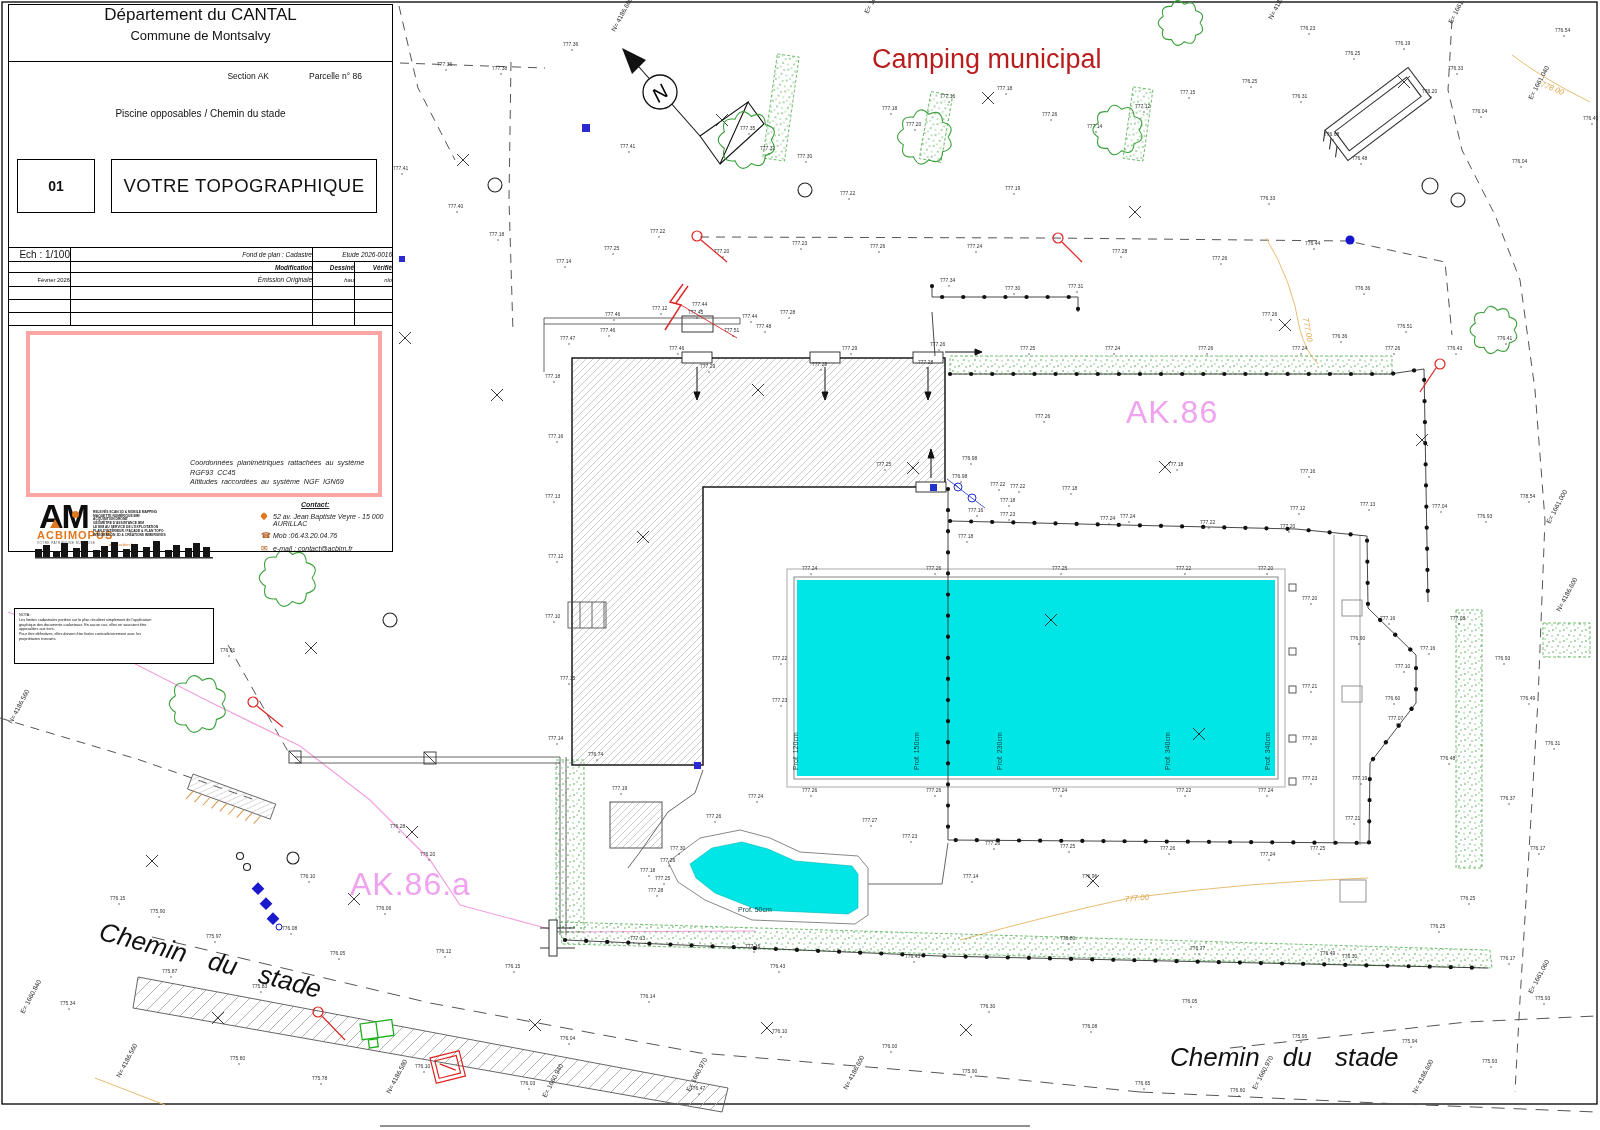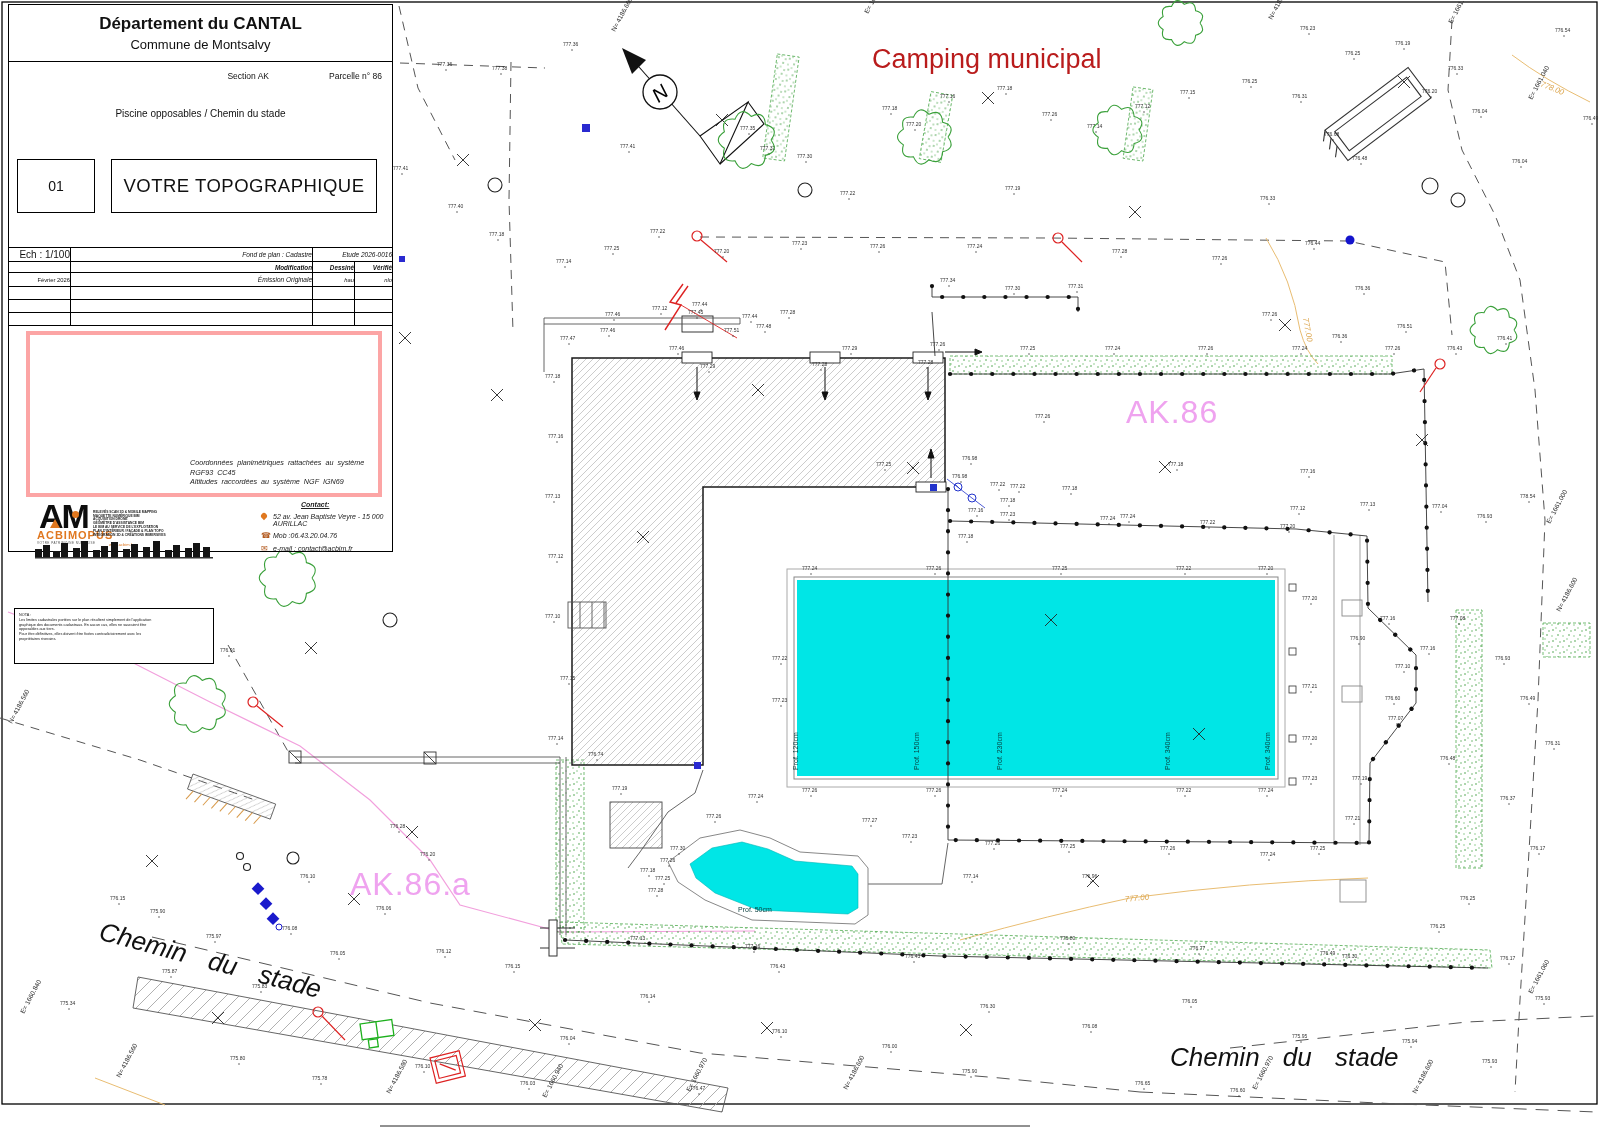--- a/index.html
+++ b/index.html
@@ -14,27 +14,27 @@
   .road{position:absolute;font-style:italic;font-size:26px;white-space:nowrap;word-spacing:16px;}
   .road-left{left:104px;top:916px;transform:rotate(15deg);transform-origin:0 0;}
   .road-right{left:1170px;top:1042px;}
   .pool-depth{position:absolute;font-size:7px;color:#083c3c;line-height:8px;
               transform-origin:0 100%;transform:rotate(-90deg);white-space:nowrap;}
   .pad-depth{position:absolute;font-size:7px;color:#083c3c;white-space:nowrap;}
   
   .tblock{position:absolute;left:8px;top:4px;width:383px;height:546px;background:#fff;
           border:1.6px solid #000;z-index:5;}
   .tb-head{position:absolute;left:0;top:0;width:100%;height:56px;border-bottom:1.4px solid #000;text-align:center;}
-  .tb-dep{font-size:17px;font-weight:bold;margin-top:9px;}
+  .tb-dep{font-size:17px;font-weight:normal;}
   .tb-com{font-size:13px;margin-top:3px;}
   .tb-sec{position:absolute;left:120px;top:66px;font-size:8.5px;width:140px;text-align:right;}
-  .tb-par{position:absolute;left:300px;top:66px;font-size:8.5px;margin-left:20px;}
+  .tb-par{position:absolute;left:300px;top:66px;font-size:8.5px;}
   .tb-subject{position:absolute;left:0;top:103px;width:100%;text-align:center;font-size:10px;}
   .tb-num{position:absolute;left:8px;top:154px;width:76px;height:52px;border:1.4px solid #000;
-          text-align:center;line-height:52px;font-size:14px;}
+          text-align:center;line-height:52px;font-size:14px;font-weight:bold;}
   .tb-doct{position:absolute;left:102px;top:154px;width:264px;height:52px;border:1.4px solid #000;
            text-align:center;line-height:52px;font-size:18.5px;letter-spacing:.5px;}
   table.tb-table{position:absolute;left:-1px;top:242px;width:384px;border-collapse:collapse;table-layout:fixed;}
   table.tb-table td{border:1px solid #000;overflow:hidden;white-space:nowrap;text-align:right;padding:0;}
   .c-ech{font-size:10px;height:13px;}
   .c-it{font-style:italic;font-size:6.5px;}
   .c-bt{font-style:italic;font-weight:bold;font-size:6.3px;}
   .c-sm{font-size:5.8px;}
   .c-ini{font-style:italic;font-size:5.8px;}
   .tb-bigbox{position:absolute;left:17px;top:326px;width:348px;height:158px;border:4px solid #fca5a5;}

